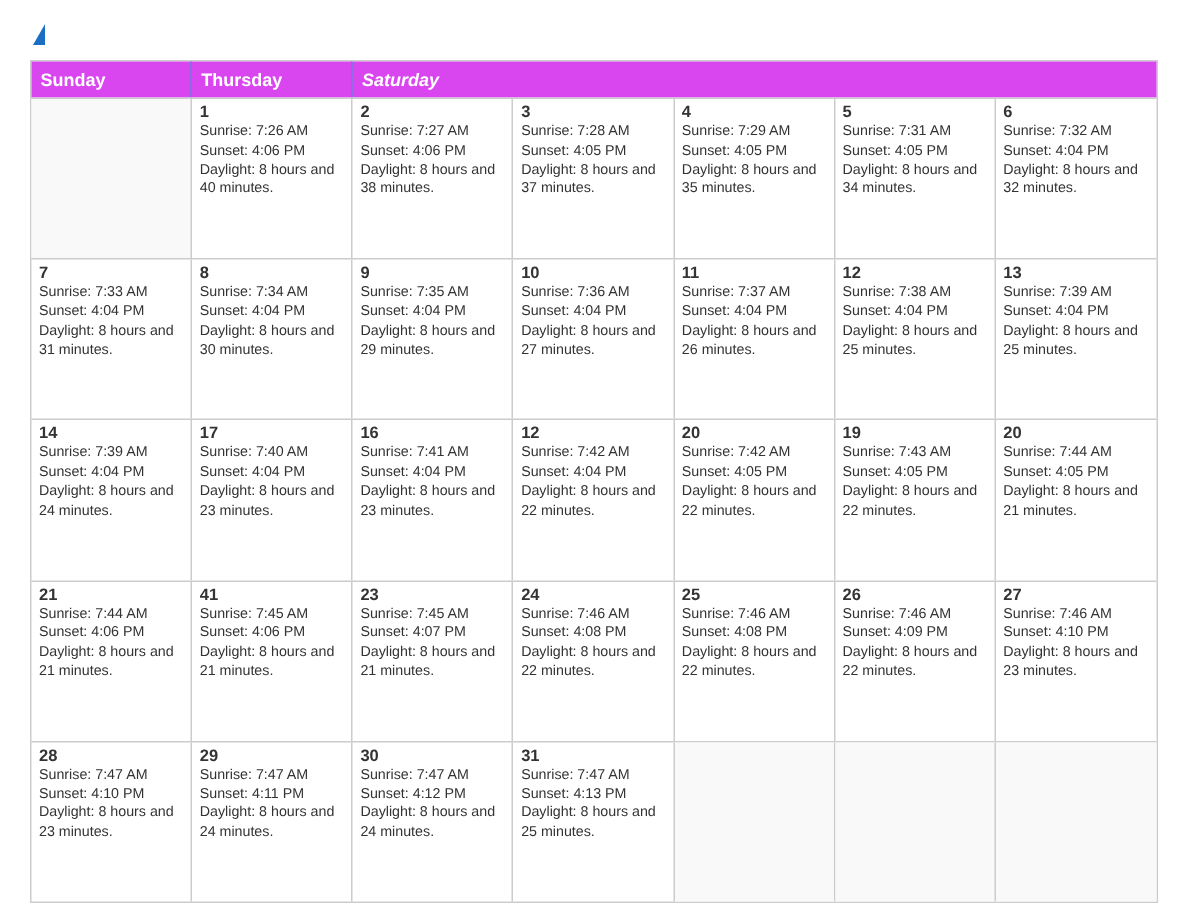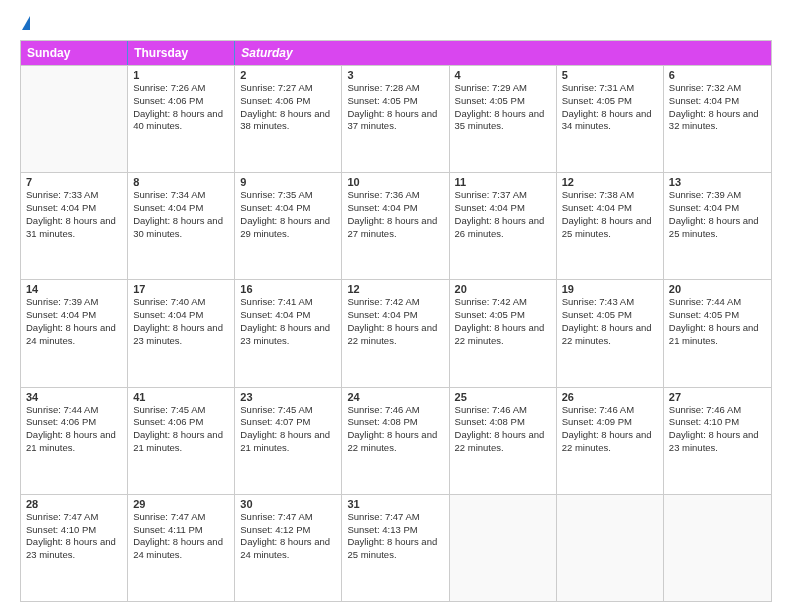--- a/index.html
+++ b/index.html
@@ -217,21 +217,21 @@
             <span class="day-number">19</span>
             <div class="day-info">Sunrise: 7:43 AM<br>Sunset: 4:05 PM<br>Daylight: 8 hours and 22 minutes.</div>
           </div>
           <div class="cal-cell">
             <span class="day-number">20</span>
             <div class="day-info">Sunrise: 7:44 AM<br>Sunset: 4:05 PM<br>Daylight: 8 hours and 21 minutes.</div>
           </div>
         </div>
         <div class="cal-row">
           <div class="cal-cell">
-            <span class="day-number">34</span>
+            <span class="day-number">21</span>
             <div class="day-info">Sunrise: 7:44 AM<br>Sunset: 4:06 PM<br>Daylight: 8 hours and 21 minutes.</div>
           </div>
           <div class="cal-cell">
             <span class="day-number">41</span>
             <div class="day-info">Sunrise: 7:45 AM<br>Sunset: 4:06 PM<br>Daylight: 8 hours and 21 minutes.</div>
           </div>
           <div class="cal-cell">
             <span class="day-number">23</span>
             <div class="day-info">Sunrise: 7:45 AM<br>Sunset: 4:07 PM<br>Daylight: 8 hours and 21 minutes.</div>
           </div>

